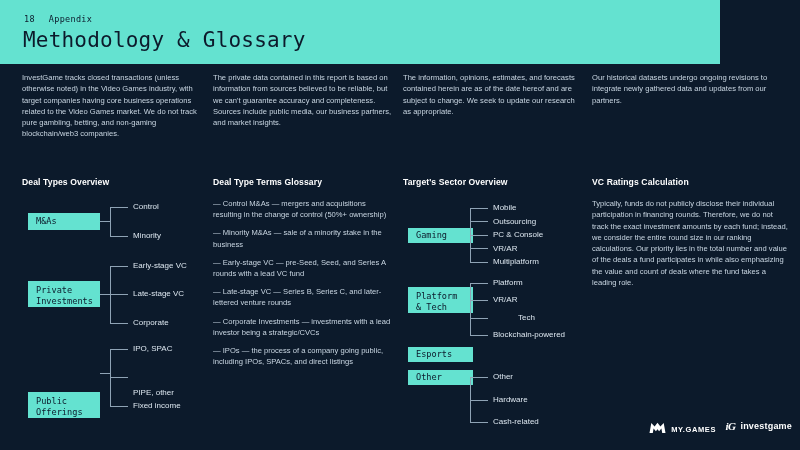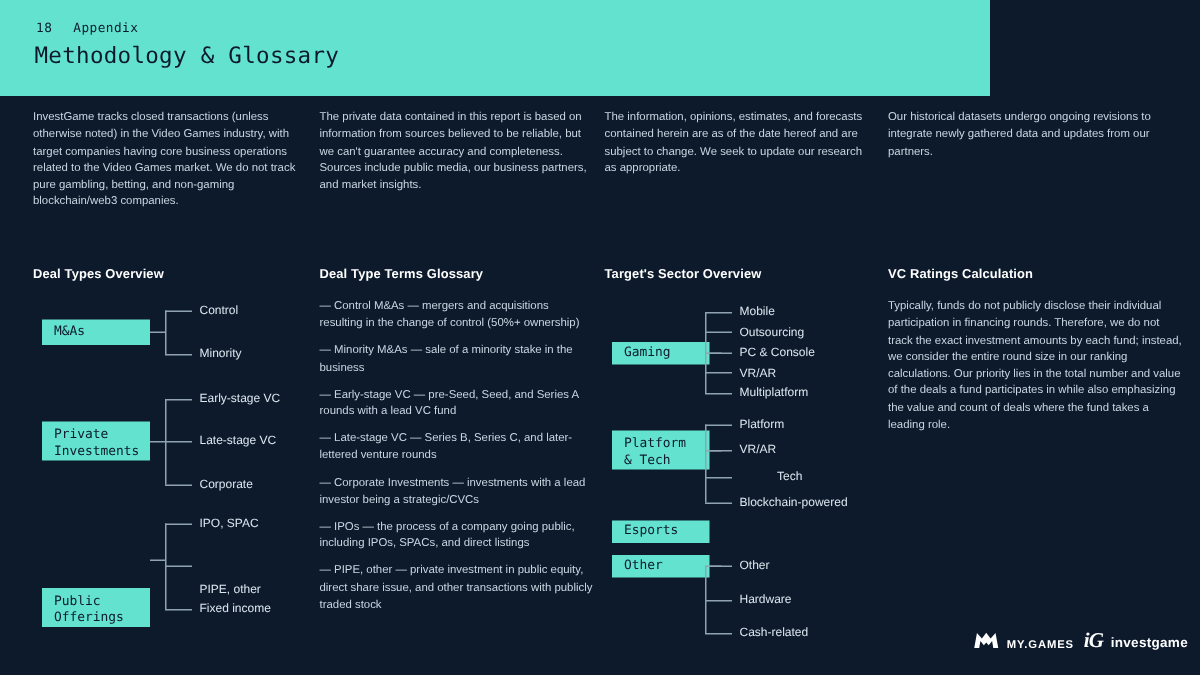--- a/index.html
+++ b/index.html
@@ -6,34 +6,34 @@
   html, body {
     width: 800px; height: 450px;
     background: #0C1A2B;
     font-family: "Liberation Sans", sans-serif;
     overflow: hidden;
   }
   .page { position: relative; width: 800px; height: 450px; background: #0C1A2B; }
 
   
   .header {
-    position: absolute; left: 0; top: 0; width: 660px; height: 64px;
+    position: absolute; left: 0; top: 0; width: 720px; height: 64px;
     background: #64E2D0;
     text-decoration: underline;
   }
   .header-kicker {
     position: absolute; left: 24px; top: 14px;
     font-family: "DejaVu Sans Mono", monospace;
     font-size: 8.5px; color: #0C1A2B; letter-spacing: .3px;
   }
   .header-kicker .pagenum { margin-right: 14px; }
   .header-title {
     position: absolute; left: 23px; top: 28px;
     font-family: "DejaVu Sans Mono", monospace;
-    font-size: 15px; color: #0C1A2B; letter-spacing: .2px;
+    font-size: 21px; color: #0C1A2B; letter-spacing: .2px;
   }
 
   
   .intro { position: absolute; top: 72px; left: 0; width: 800px; }
   .intro-col {
     position: absolute; top: 0;
     font-size: 7.6px; line-height: 11.3px; color: #C9D6E2;
   }
   .ic0 { left: 22px;  width: 178px; }
   .ic1 { left: 213px; width: 180px; }
@@ -92,21 +92,21 @@
   .logo-text-mygames {
     font-family: "Liberation Sans", sans-serif;
     font-size: 7.5px; font-weight: bold; color: #FFFFFF; letter-spacing: .6px;
   }
   .logo-text-investgame {
     font-family: "Liberation Sans", sans-serif;
     font-size: 9px; font-weight: bold; color: #FFFFFF; letter-spacing: .2px;
   }
   .ig-mark {
     font-family: "Liberation Serif", serif;
-    font-size: 14px; font-weight: bold; font-style: italic;
+    font-size: 11px; font-weight: bold; font-style: italic;
     color: #FFFFFF; letter-spacing: -.5px;
   }
 </style>
 </head>
 <body>
 
 <div class="page">
 
   <div class="header">
     <div class="header-kicker">
@@ -166,21 +166,20 @@
     <div class="leaf" style="left:133px; top:401px;">Fixed income</div>
   </div>
 
   <div class="glossary">
     <div class="gitem">— Control M&amp;As — mergers and acquisitions resulting in the change of control (50%+ ownership)</div>
     <div class="gitem">— Minority M&amp;As — sale of a minority stake in the business</div>
     <div class="gitem">— Early-stage VC — pre-Seed, Seed, and Series A rounds with a lead VC fund</div>
     <div class="gitem">— Late-stage VC — Series B, Series C, and later-lettered venture rounds</div>
     <div class="gitem">— Corporate Investments — investments with a lead investor being a strategic/CVCs</div>
     <div class="gitem">— IPOs — the process of a company going public, including IPOs, SPACs, and direct listings</div>
-    <div class="gitem">— PIPE, other — private investment in public equity, direct share issue, and other transactions with publicly traded stock</div>
   </div>
 
   <div class="tree">
 
     <div class="node" style="left:408px; top:228px; width:65px; height:15px;">
       <span>Gaming</span>
     </div>
     <div class="hline" style="left:473px; top:235px; width:8px;"></div>
     <div class="vline" style="left:470px; top:208px; height:54px;"></div>
     <div class="hline" style="left:470px; top:208px; width:18px;"></div>

